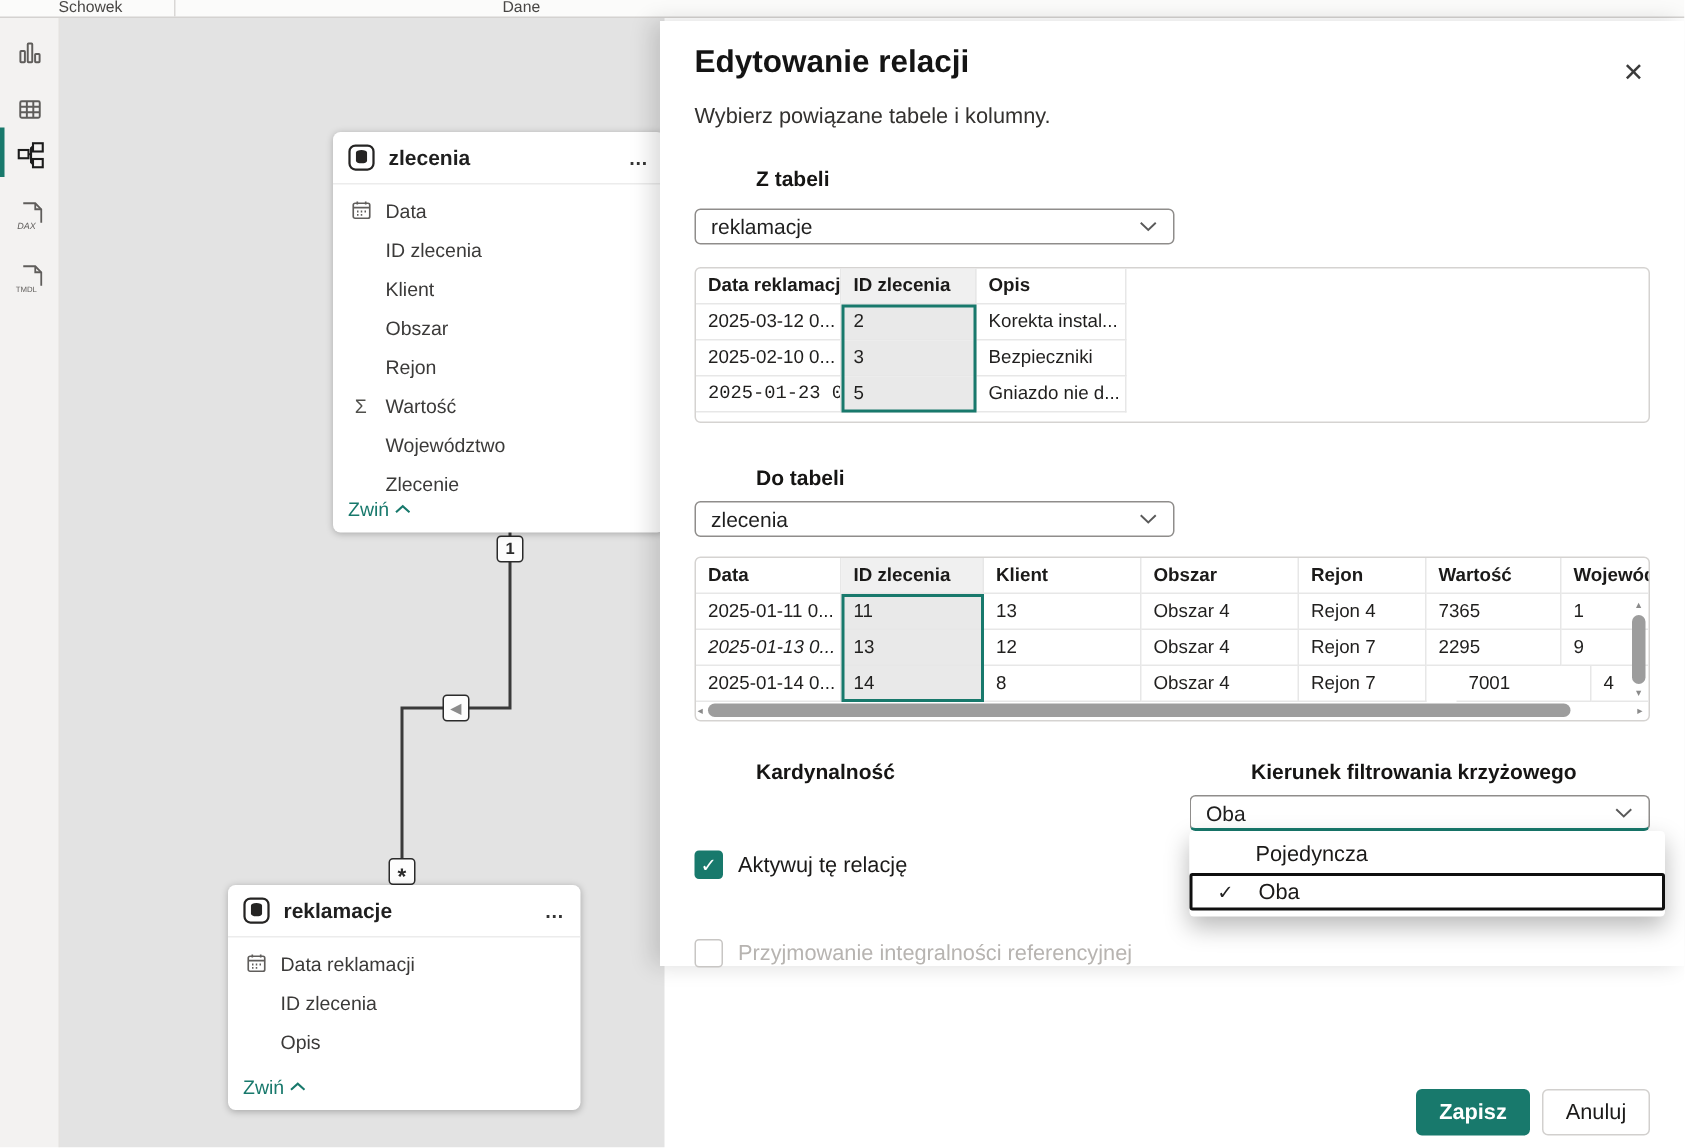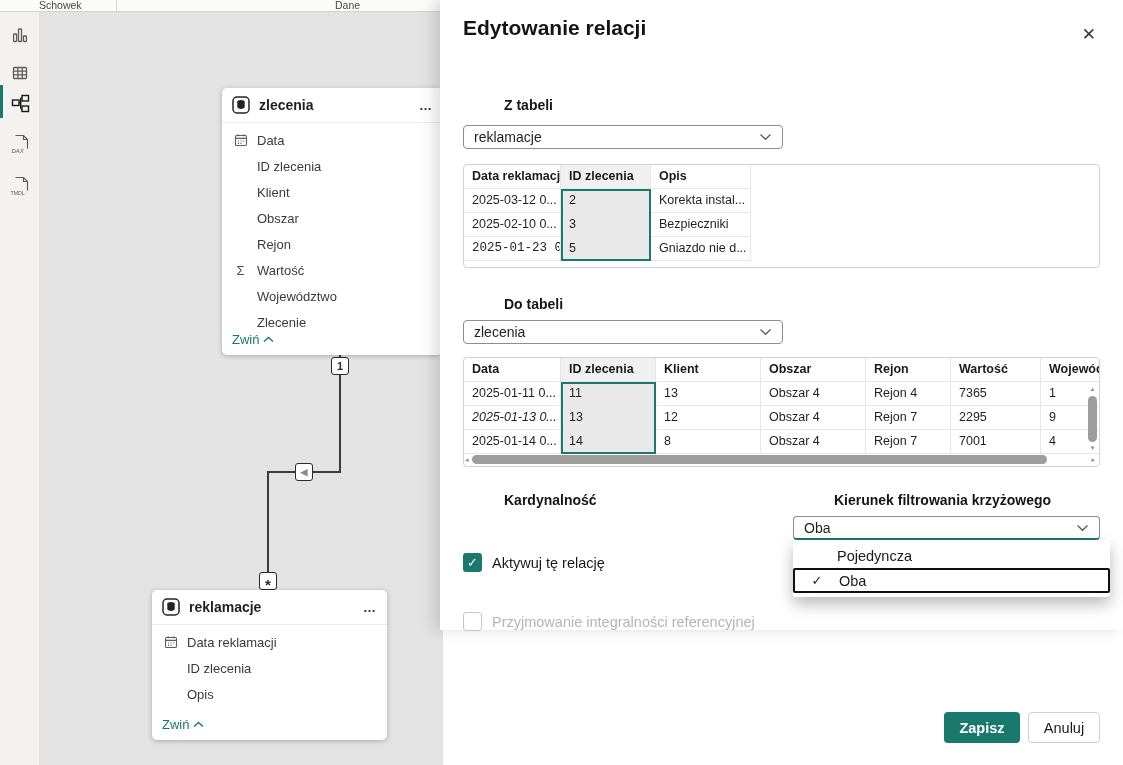--- a/index.html
+++ b/index.html
@@ -40,21 +40,21 @@
   .card-head{height:35px;display:flex;align-items:center;gap:9px;padding:0 10px;border-bottom:1px solid #ececec;}
   .card-title{font-size:14px;font-weight:700;color:#1f1f1f;flex:1;white-space:nowrap;}
   .card-menu{font-size:13px;font-weight:700;color:#333;letter-spacing:1px;cursor:pointer;white-space:nowrap;}
   .fields{padding-top:4px;overflow:hidden;}
   .card-zlecenia .fields{height:212px;}
   .field{height:26px;display:flex;align-items:center;gap:8px;padding-left:10px;font-size:13px;color:#3b3a39;cursor:pointer;white-space:nowrap;}
   .ficon{width:17px;display:flex;justify-content:center;align-items:center;color:#56544f;font-size:13px;}
   .collapse{position:absolute;left:10px;bottom:8px;display:flex;align-items:center;gap:4px;color:var(--accent);font-size:13px;cursor:pointer;}
 
   
-  .dialog{position:absolute;left:440px;top:0;width:683px;height:630px;background:#fff;box-shadow:-6px 0 14px rgba(0,0,0,.14);}
+  .dialog{position:absolute;left:440px;top:14px;width:683px;height:630px;background:#fff;box-shadow:-6px 0 14px rgba(0,0,0,.14);}
   .dlg-title{position:absolute;left:23px;top:16px;font-size:21px;font-weight:700;color:#141414;}
   .dlg-sub{position:absolute;left:23px;top:56px;font-size:14.5px;color:#33312f;}
   .dlg-close{position:absolute;right:27px;top:26px;font-size:17px;color:#3b3b3b;cursor:pointer;line-height:1;}
   .sec-label{position:absolute;font-size:14px;font-weight:700;color:#161514;margin-left:41px;}
 
   .dd{position:absolute;height:24px;border:1px solid #8f8d8b;border-radius:4px;background:#fff;display:flex;align-items:center;padding:0 10px;font-size:14px;color:#1f1f1f;cursor:pointer;}
   .dd .dd-val{flex:1;white-space:nowrap;overflow:hidden;}
   .dd svg{flex:none;}
   .dd-from{left:23px;top:125px;width:320px;}
   .dd-to{left:23px;top:320px;width:320px;}
@@ -245,20 +245,21 @@
         <span>Zwiń</span>
         <svg width="11" height="7" viewBox="0 0 11 7" fill="none" stroke="#18796c" stroke-width="1.4">
             <path d="M1 5.5 5.5 1.5 10 5.5"></path>
           </svg>
       </div>
     </div>
   </div>
 
   <div class="dialog">
     <div class="dlg-title">Edytowanie relacji</div>
+    <div class="dlg-sub">Wybierz powiązane tabele i kolumny.</div>
     <div class="dlg-close">✕</div>
 
     <div class="sec-label" style="left:23px;top:97px">Z tabeli</div>
     <div class="dd dd-from">
       <span class="dd-val">reklamacje</span>
       <svg width="13" height="8" viewBox="0 0 13 8" fill="none" stroke="#5a5a5a" stroke-width="1.3">
           <path d="M1.5 1.5 6.5 6.3 11.5 1.5"></path>
         </svg>
     </div>
     <div class="tblwrap tbl-from">
@@ -319,21 +320,21 @@
           <div class="tcell" style="width: 85px;">Rejon 7</div>
           <div class="tcell" style="width: 90px;">2295</div>
           <div class="tcell" style="width: 90px;">9</div>
         </div>
         <div class="trow">
           <div class="tcell" style="width: 97px;">2025-01-14 0...</div>
           <div class="tcell selc" style="width: 95px;">14</div>
           <div class="tcell" style="width: 105px;">8</div>
           <div class="tcell" style="width: 105px;">Obszar 4</div>
           <div class="tcell" style="width: 85px;">Rejon 7</div>
-          <div class="tcell" style="width: 90px;">7001</div>
+          <div class="tcell" style="width: 90px; margin-left: 20px;">7001</div>
           <div class="tcell" style="width: 90px;">4</div>
         </div>
         <div class="sel-outline" style="left: 97px; top: 24px; width: 95px; height: 72px;"></div>
         <div class="hscroll"></div>
         <div class="hs-arrow" style="left: 1px;">◂</div>
         <div class="hs-arrow" style="right: 4px;">▸</div>
         <div class="vscroll"></div>
         <div class="vs-arrow" style="top: 27px;">▴</div>
         <div class="vs-arrow" style="top: 86px;">▾</div>
       </div>

